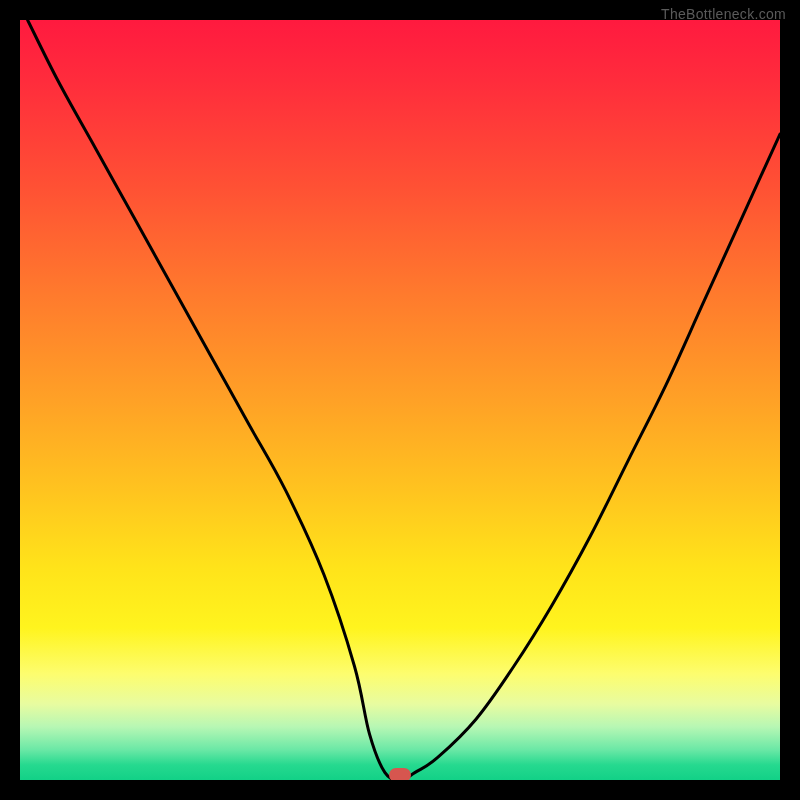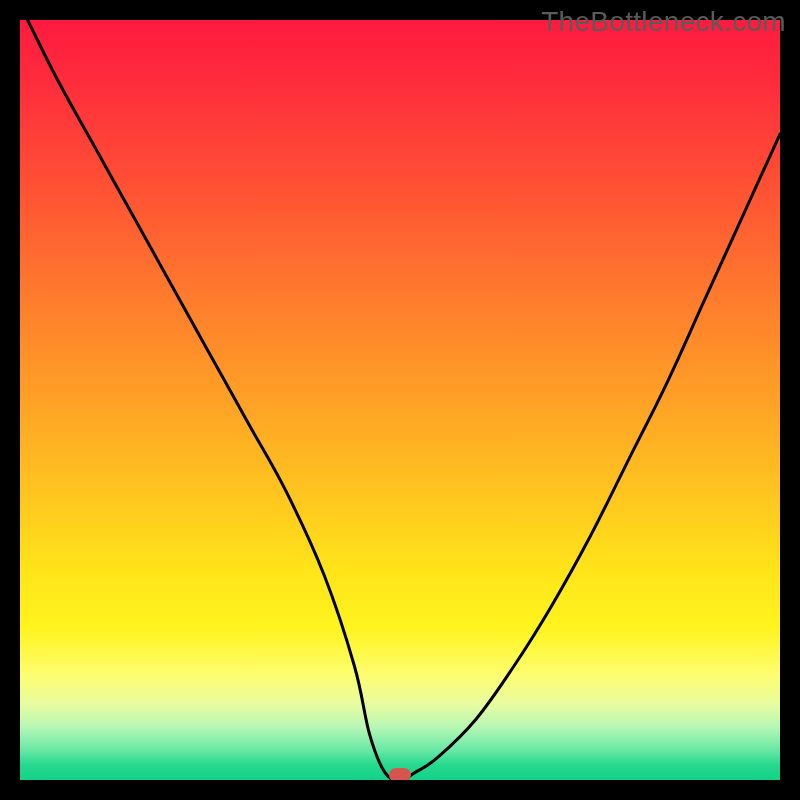--- a/index.html
+++ b/index.html
@@ -15,21 +15,21 @@
     position: relative;
     width: 800px;
     height: 800px;
     background: #000;
   }
   .watermark {
     position: absolute;
     top: 6px;
     right: 14px;
     color: #5b5b5b;
-    font-size: 28px;
+    font-size: 14px;
     font-weight: 500;
     letter-spacing: 0.3px;
     z-index: 50;
     user-select: none;
   }
   .plot-area {
     position: absolute;
     left: 20px;
     top: 20px;
     width: 760px;

